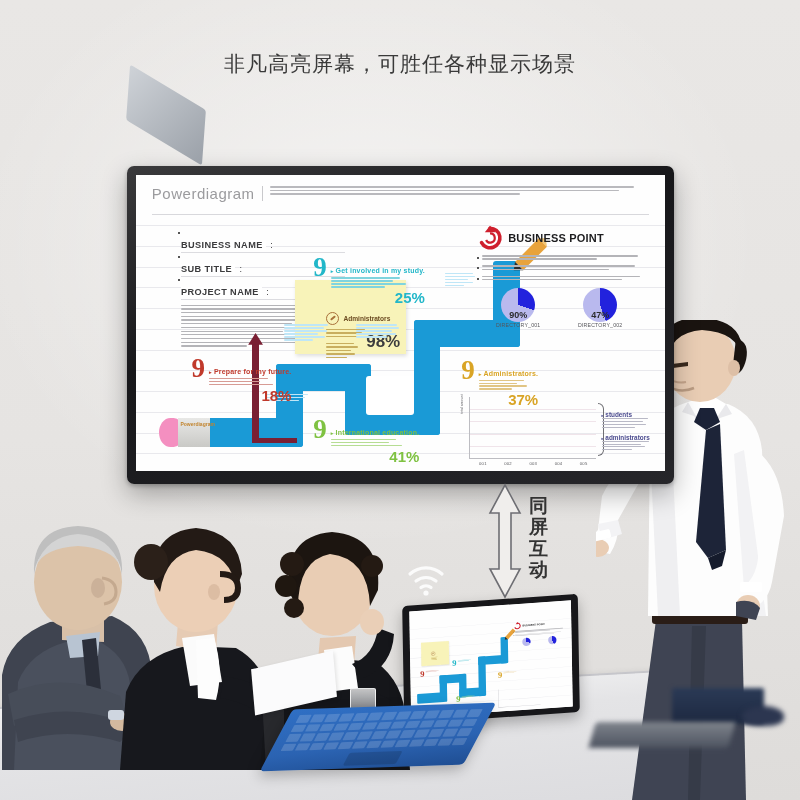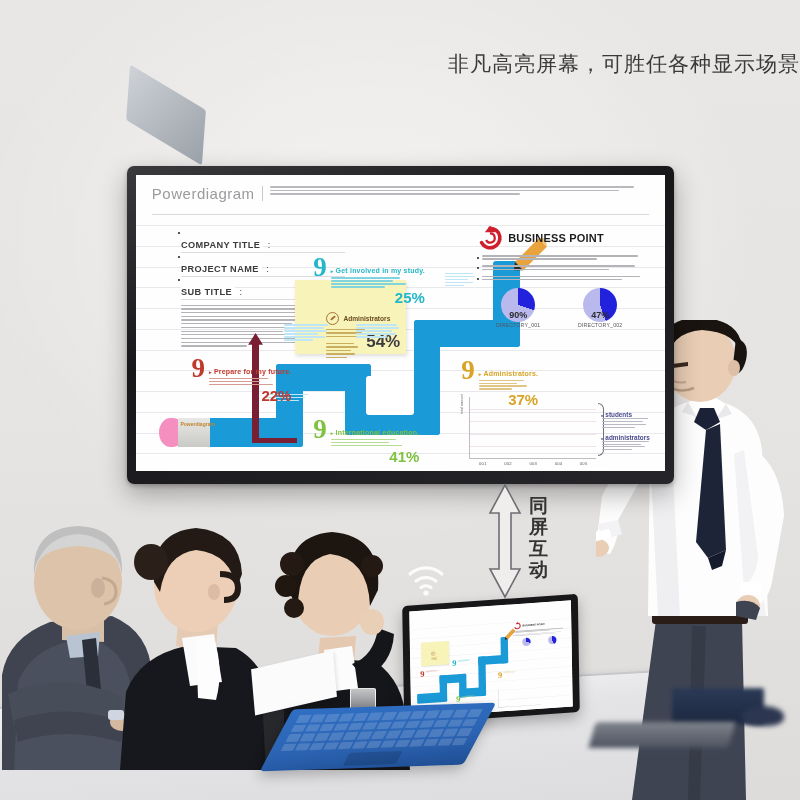--- a/index.html
+++ b/index.html
@@ -22,21 +22,21 @@
     background:radial-gradient(ellipse 70% 55% at 46% 30%, rgba(255,255,255,.55), rgba(255,255,255,0) 70%);
   }
 
   
   #headline-wrap { position:absolute; left:0; top:36px; width:800px; text-align:center; }
   #headline {
     font-size:46px; font-weight:bold; color:#2a2a2a; letter-spacing:2px;
     line-height:1.05;
   }
   #subheadline {
-    margin-top:14px; font-size:21px; color:#3a3a3a; letter-spacing:1px;text-align:right;
+    margin-top:14px; font-size:21px; color:#3a3a3a; letter-spacing:1px;
   }
 
   
   #tv {
     position:absolute; left:127px; top:166px; width:547px; height:318px;
     background:linear-gradient(160deg,#3a3a3c,#17171a 40%,#26262a);
     border-radius:7px;
     padding:9px 9px 13px 9px;
     box-shadow:0 10px 26px rgba(0,0,0,.30), 0 2px 4px rgba(0,0,0,.25);
   }
@@ -389,33 +389,33 @@
         <div class="brand-fine">
           <div class="fine" style="width:96%"></div>
           <div class="fine" style="width:92%"></div>
           <div class="fine" style="width:66%"></div>
         </div>
       </div>
 
       <div class="fieldblock">
         <div class="fieldrow">
           <span class="dot"></span>
-          <span class="lbl">COMPANY  TITLE</span>
+          <span class="lbl">BUSINESS  NAME</span>
+          <span class="colon">:</span>
+          <span class="u"></span>
+        </div>
+        <div class="fieldrow">
+          <span class="dot"></span>
+          <span class="lbl">SUB TITLE</span>
           <span class="colon">:</span>
           <span class="u"></span>
         </div>
         <div class="fieldrow">
           <span class="dot"></span>
           <span class="lbl">PROJECT NAME</span>
-          <span class="colon">:</span>
-          <span class="u"></span>
-        </div>
-        <div class="fieldrow">
-          <span class="dot"></span>
-          <span class="lbl">SUB TITLE</span>
           <span class="colon">:</span>
           <span class="u"></span>
         </div>
         <div class="bodycopy">
           <div class="fine" style="width:88%"></div>
             <div class="fine" style="width:80%"></div>
           <div class="fine" style="width:92%"></div>
             <div class="fine" style="width:74%"></div>
           <div class="fine" style="width:86%"></div>
             <div class="fine" style="width:68%"></div>
@@ -440,21 +440,21 @@
             <div class="fine" style="width:74%"></div>
           <div class="fine" style="width:64%"></div>
         </div>
         <div style="margin-top:6px">
           <div class="fine" style="width:58%"></div>
             <div class="fine" style="width:66%"></div>
           <div class="fine" style="width:52%"></div>
             <div class="fine" style="width:60%"></div>
           <div class="fine" style="width:44%"></div>
         </div>
-        <div class="pct-big">54%</div>
+        <div class="pct-big">98%</div>
       </div>
 
       <div id="stair">
 
         <div class="bluebox" style="left:11.5%; top:82%; width:20%; height:10%;"></div>
         <div class="bluebox" style="left:26.5%; top:64%; width:5%;  height:28%;"></div>
         <div class="bluebox" style="left:26.5%; top:64%; width:18%; height:9%;"></div>
         <div class="bluebox" style="left:39.5%; top:64%; width:5%;  height:24%;"></div>
         <div class="bluebox" style="left:39.5%; top:79%; width:18%; height:9%;"></div>
         <div class="bluebox" style="left:52.5%; top:49%; width:5%;  height:39%;"></div>
@@ -530,21 +530,21 @@
         <span class="co-body">
           <span class="co-title c-red">
             <span class="tri">▸</span>
             <span>Prepare for my future.</span>
           </span>
           <span class="co-lines">
             <div class="fine f-red" style="width:72%"></div>
             <div class="fine f-red" style="width:62%"></div>
             <div class="fine f-red" style="width:78%"></div>
           </span>
-          <div class="co-pct c-red">22%</div>
+          <div class="co-pct c-red">18%</div>
         </span>
       </div>
 
       <div class="callout" style="left:61.5%; top:62%;">
         <span class="nine c-gold">9</span>
         <span class="co-body">
           <span class="co-title c-gold">
             <span class="tri">▸</span>
             <span>Administrators.</span>
           </span>

